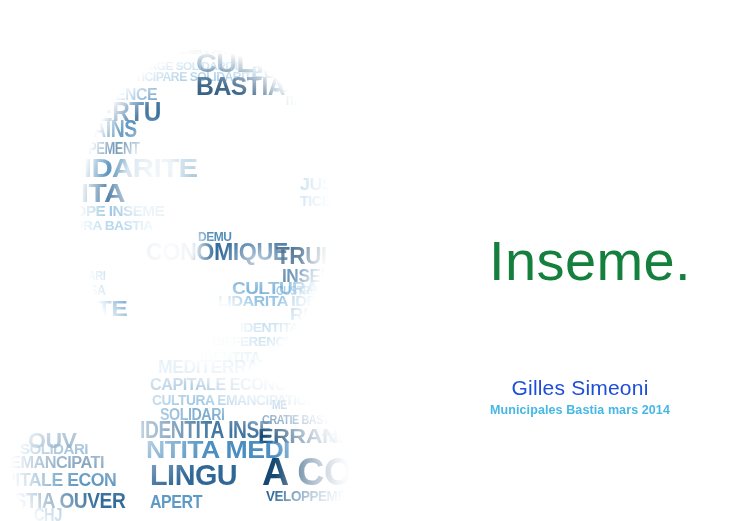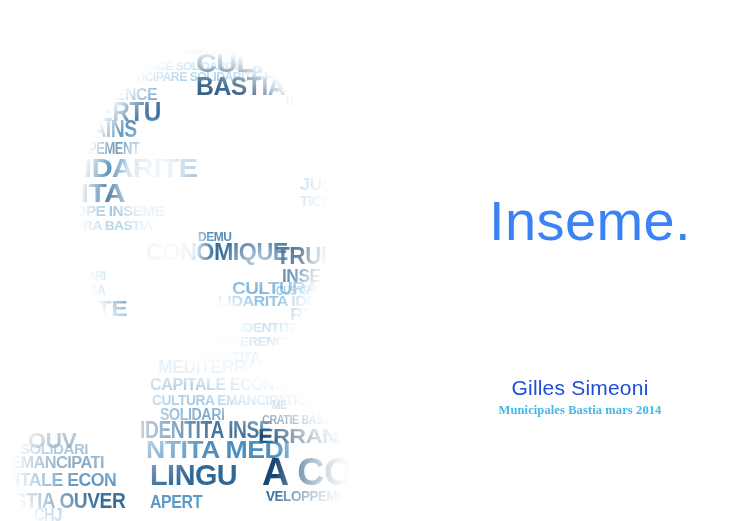--- a/index.html
+++ b/index.html
@@ -98,21 +98,21 @@
     text-align: center;
   }
   #candidate-name {
     font-family: "Liberation Sans", sans-serif;
     font-size: 21px;
     font-weight: 400;
     letter-spacing: 0.2px;
     line-height: 1.18;
   }
   #campaign-line {
-    font-family: Liberation Serif, serif;
+    font-family: Liberation Sans, sans-serif;
     font-size: 12.5px;
     font-weight: 600;
     letter-spacing: 0.1px;
     margin-top: 2px;
   }
 </style>
 </head>
 <body>
 
 <div id="poster" style="background: rgb(255, 255, 255);">
@@ -173,20 +173,20 @@
           <div class="wordlayer" style="left: 266px; top: 490px; font-size: 15px; opacity: 0.88; color: rgb(13, 79, 134); transform: scaleX(0.9); transform-origin: left top;">VELOPPEMENT PARTAGE</div>
           <div class="wordlayer" style="left: 0px; top: 492px; font-size: 22px; opacity: 0.84; color: rgb(13, 79, 134); transform: scaleX(0.87); transform-origin: left top;">ASTIA OUVER</div>
           <div class="wordlayer" style="left: 150px; top: 494px; font-size: 19px; opacity: 0.7; color: rgb(26, 111, 174); transform: scaleX(0.84); transform-origin: left top;">APERT</div>
           <div class="wordlayer" style="left: 34px; top: 508px; font-size: 18px; opacity: 0.62; color: rgb(26, 111, 174); transform: scaleX(0.81); transform-origin: left top;">CHJ</div>
         </div>
     </div>
     <div id="face-light"></div>
     <div id="portrait-fade"></div>
   </div>
 
-  <div id="headline" style="color: #3b82f6;">Inseme.</div>
+  <div id="headline" style="color: #15803d; margin-top: 40px;">Inseme.</div>
 
   <div id="signature">
     <div id="candidate-name" style="color: #1d4ed8;">Gilles Simeoni</div>
     <div id="campaign-line" style="color: rgb(69, 184, 229);">Municipales Bastia mars 2014</div>
   </div>
 
 </div>
 
 </body></html>

